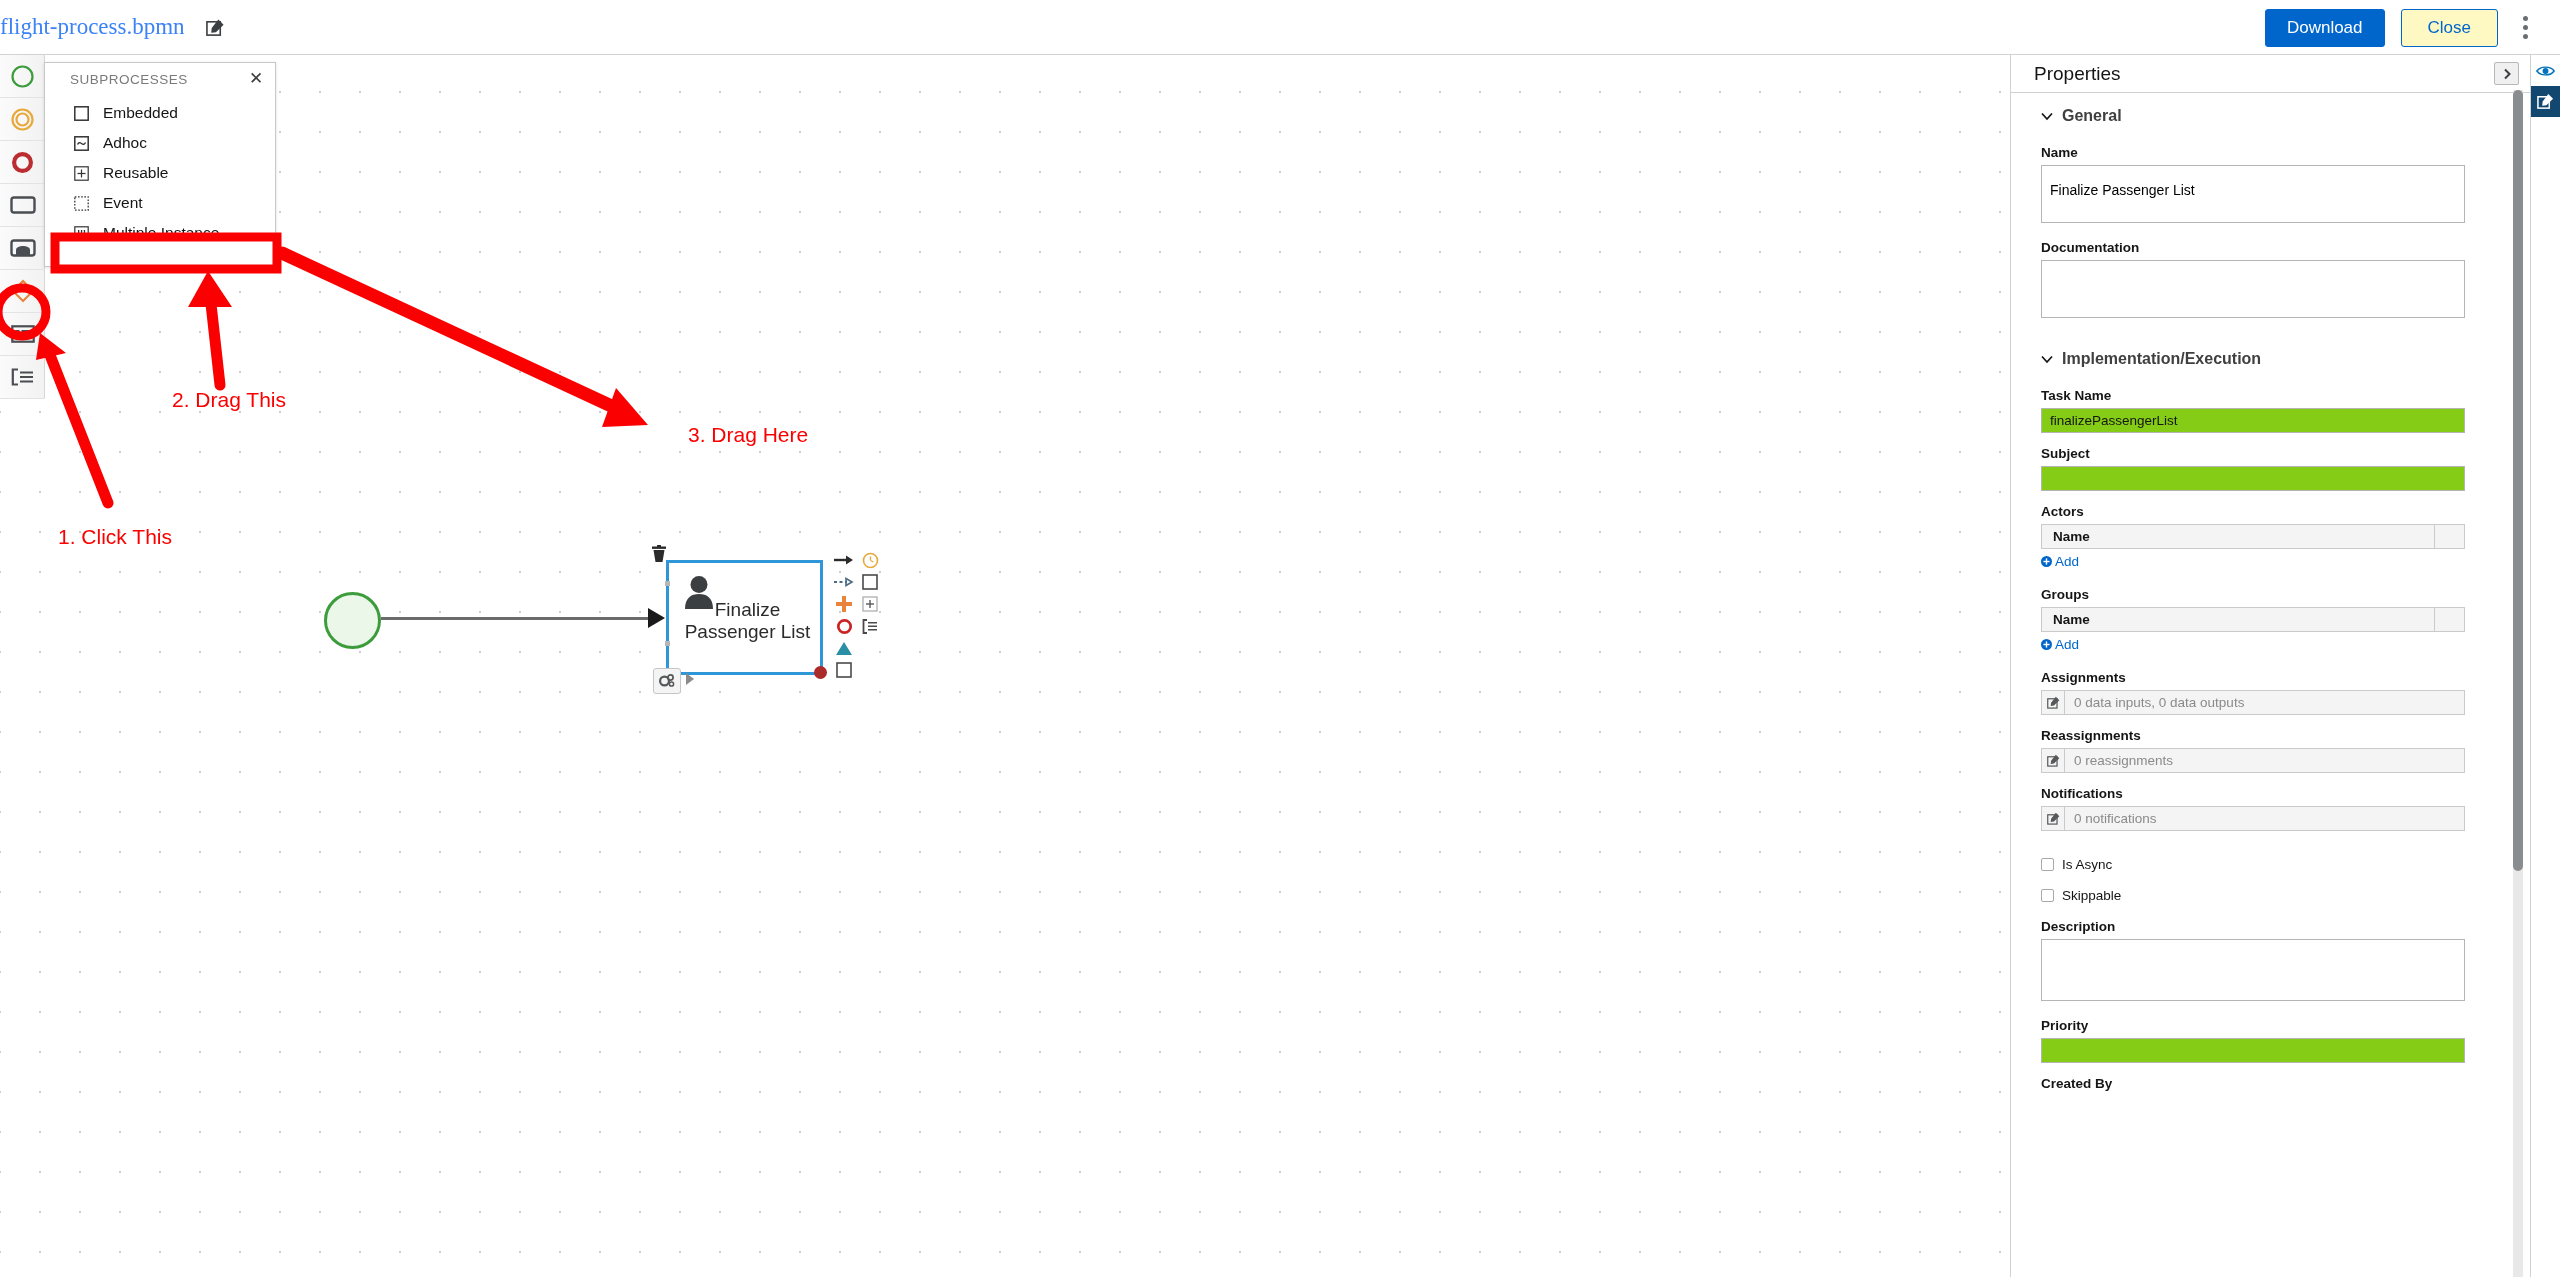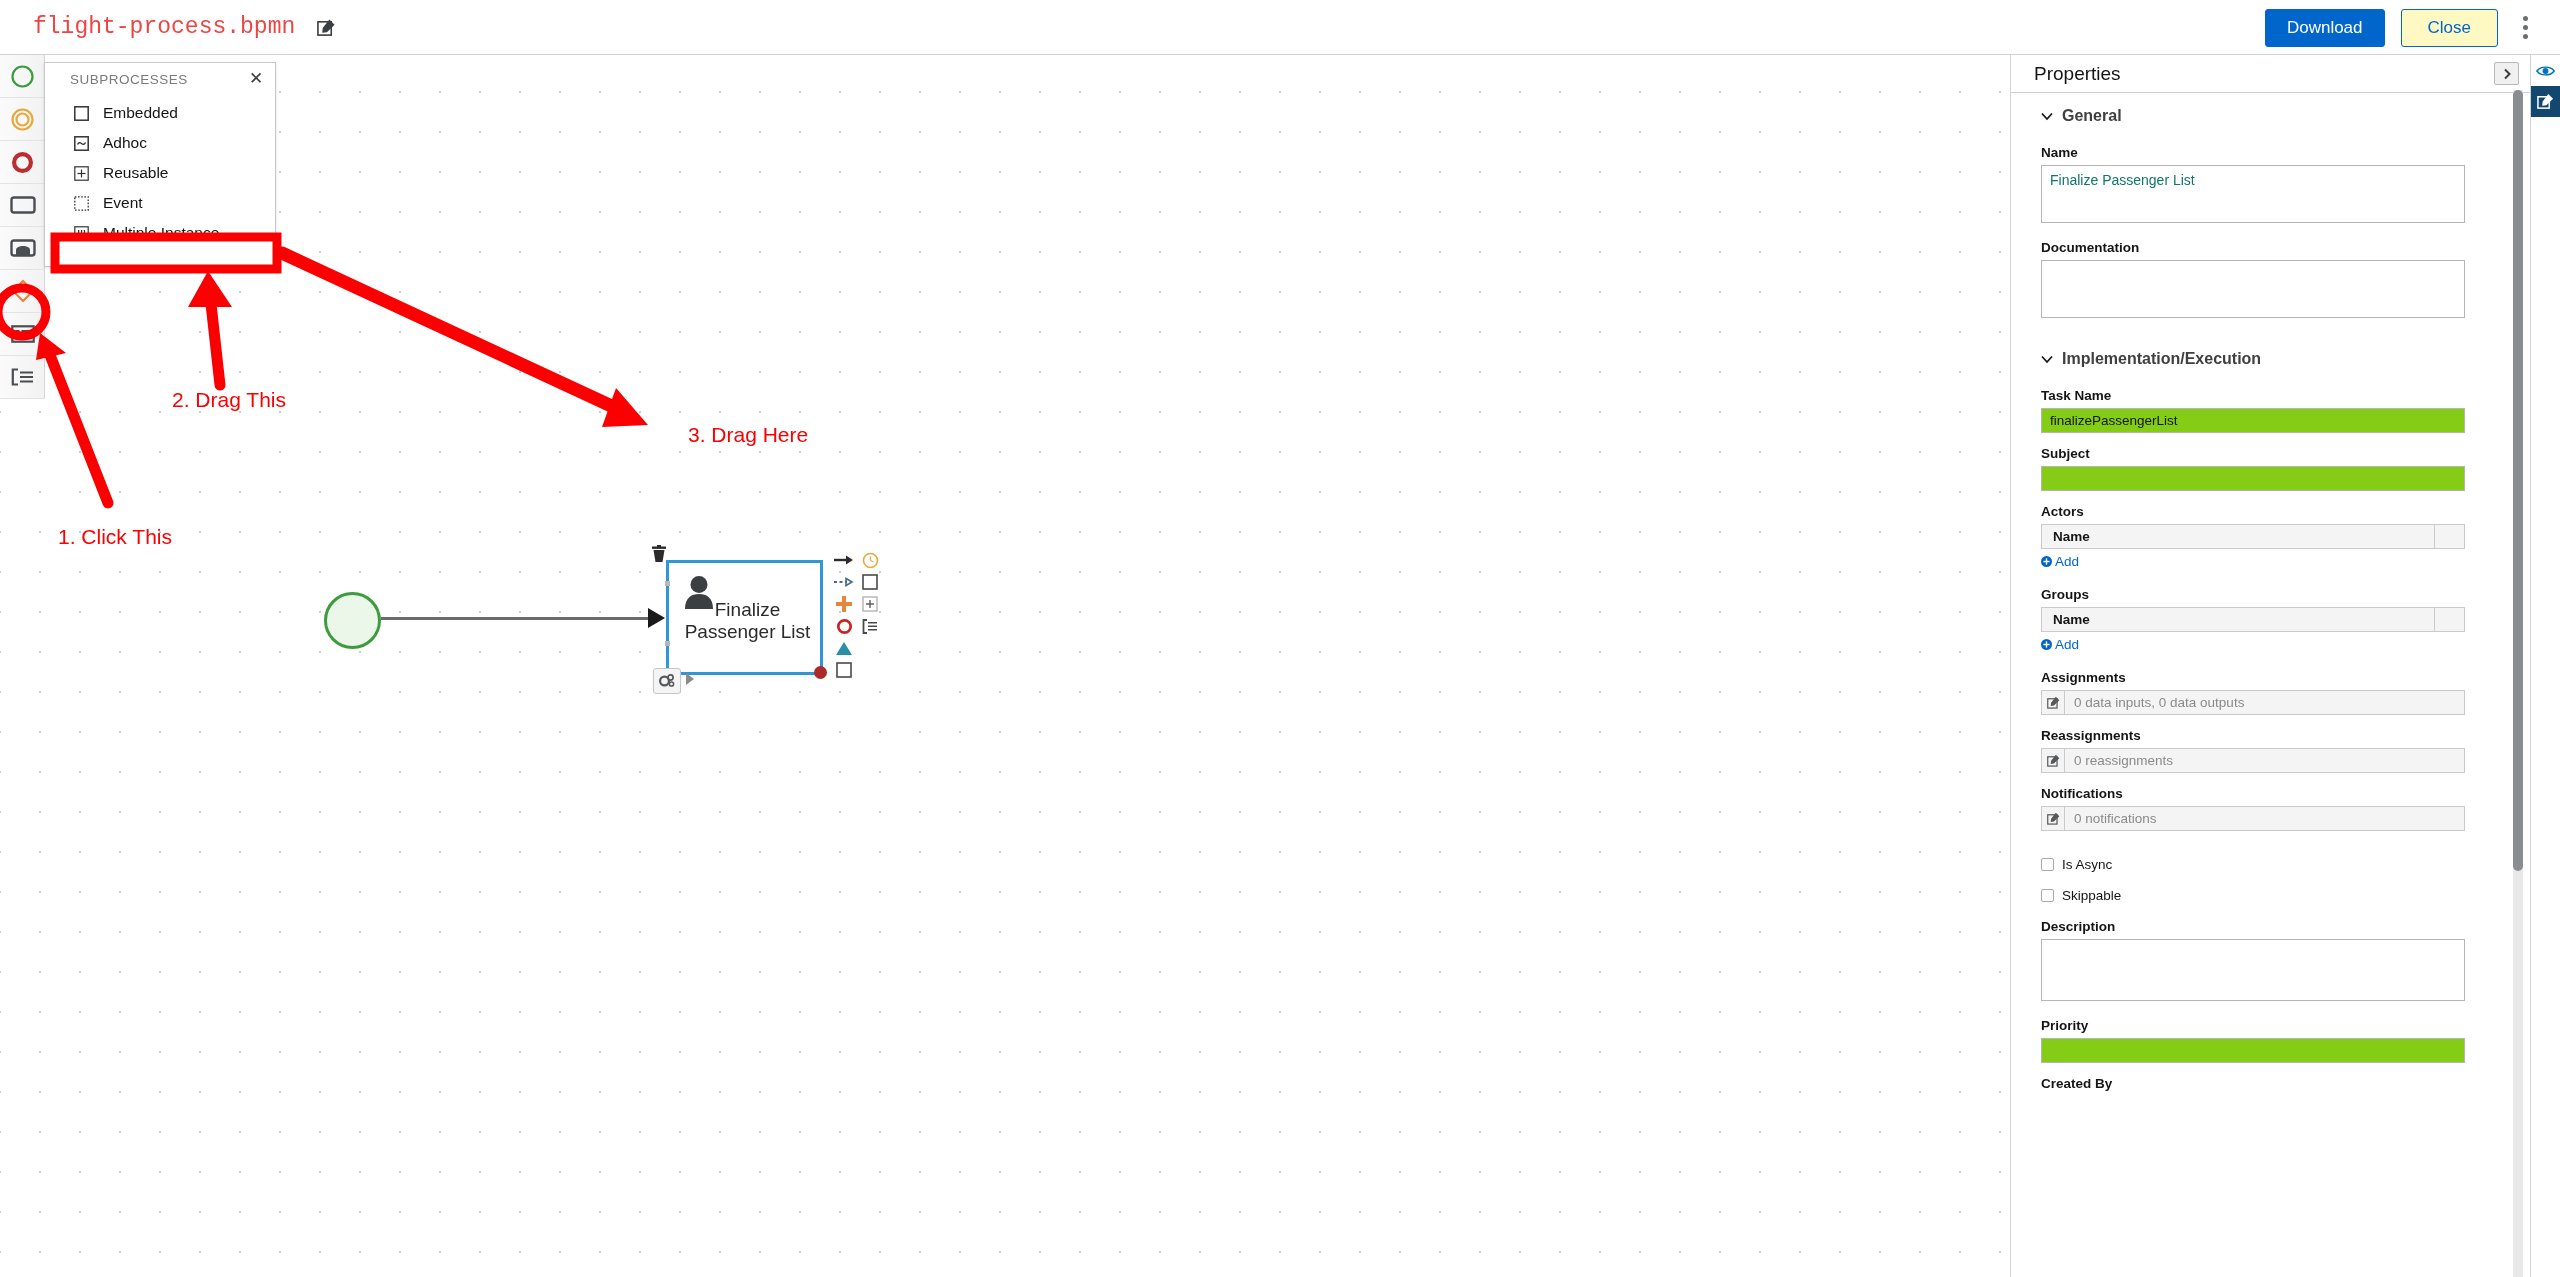--- a/index.html
+++ b/index.html
@@ -11,22 +11,22 @@
   }
   #app { position: relative; width: 2560px; height: 1277px; }
 
   
   .header {
     position: absolute; left: 0; top: 0; width: 2560px; height: 55px;
     background: #ffffff; border-bottom: 1px solid #d2d2d2;
     display: flex; align-items: center;
   }
   .file-title {
-    margin-left: 33px; font-size: 23px; color: #ef4444;
-    font-family: Liberation Mono, monospace;
+    font-size: 23px; color: #3b82f6;
+    font-family: Liberation Serif, serif;
   }
   .edit-title-btn {
     margin-left: 18px; width: 26px; height: 26px;
     display: flex; align-items: center; justify-content: center;
     cursor: pointer;
   }
   .header-right {
     position: absolute; right: 18px; top: 0; height: 55px;
     display: flex; align-items: center; gap: 0;
   }
@@ -196,21 +196,21 @@
     font-size: 16px; font-weight: bold; color: #404040;
     font-family: "Liberation Sans", sans-serif;
   }
   .field { margin-bottom: 13px; }
   .field-label {
     font-size: 13.5px; color: #151515; font-weight: bold; margin-bottom: 5px; display: block;
     font-family: "Liberation Sans", sans-serif;
   }
   .txtarea {
     width: 100%; height: 58px; border: 1px solid #b5b5b5; background: #ffffff;
-    font-size: 14px; color: #0f766e; padding: 6px 8px; resize: none;
+    font-size: 14px; color: #000000; padding: 16px 8px; resize: none;
     font-family: "Liberation Sans", sans-serif;
   }
   .txtarea.tall { height: 62px; }
   .txtinput {
     width: 100%; height: 25px; border: 1px solid #b5b5b5; background: #84cc16;
     font-size: 13.5px; color: #151515; padding: 3px 8px;
     font-family: "Liberation Sans", sans-serif;
   }
   .tablebox {
     width: 100%; height: 25px; border: 1px solid #cacaca; background: #f4f4f4;

